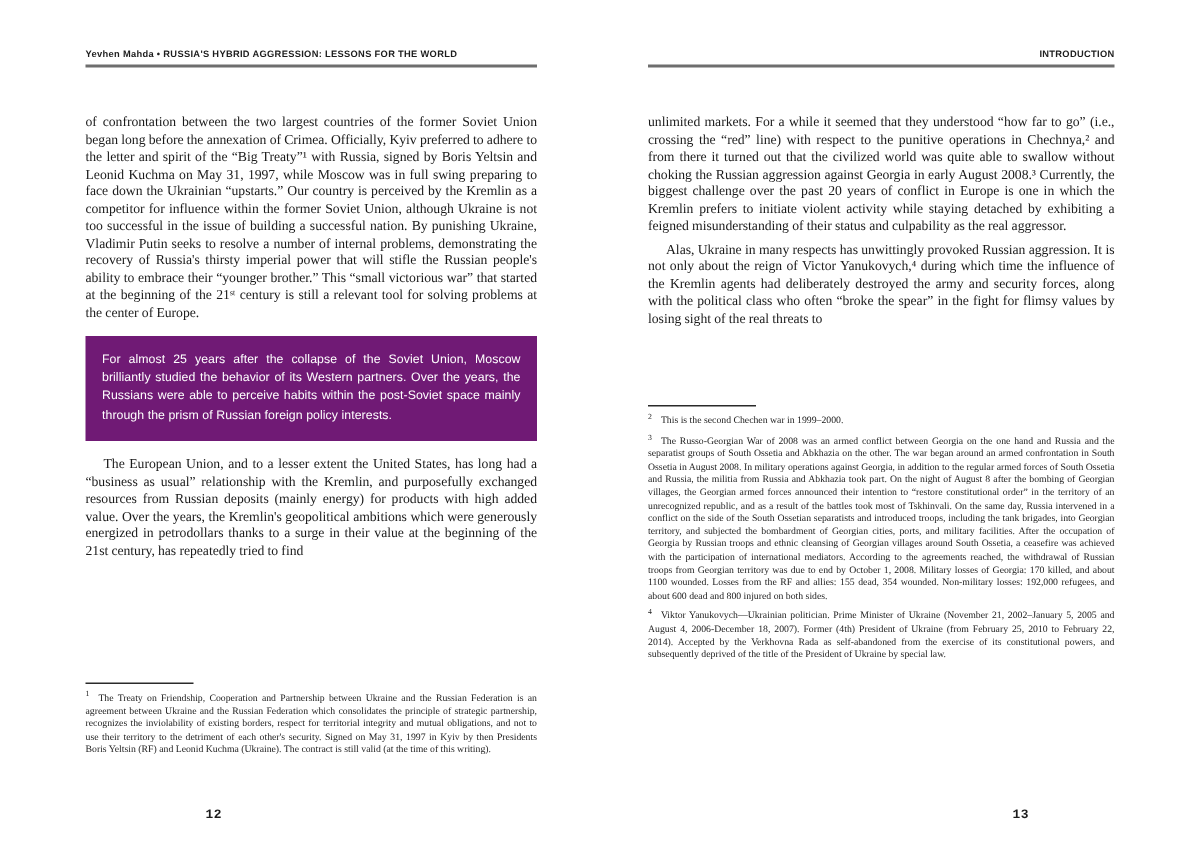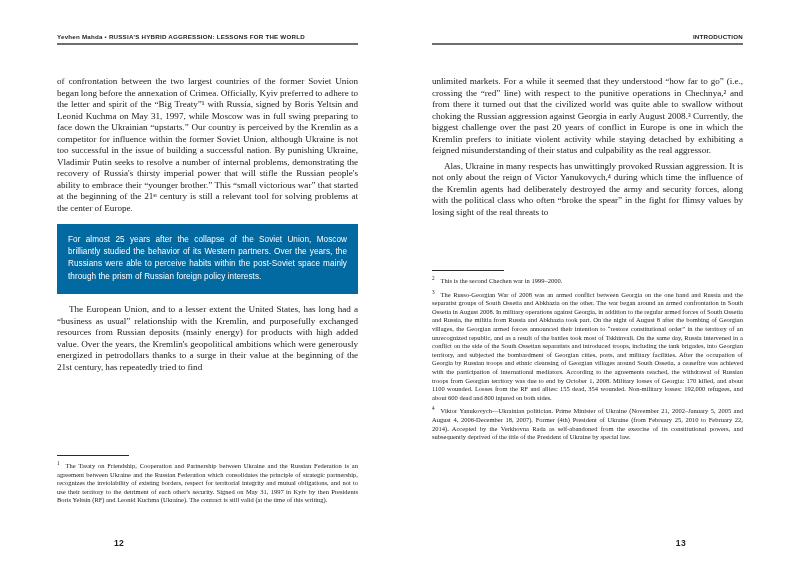--- a/index.html
+++ b/index.html
@@ -67,21 +67,21 @@
     text-justify: inter-word;
     hyphens: manual;
     letter-spacing: -0.02px;
     word-spacing: -0.1px;
   }
   p.para.indent { text-indent: 12px; }
   p.para + p.para { margin-top: 4px; }
 
   
   .callout {
-    background: #0369a1;
+    background: #701a75;
     color: #ffffff;
     margin: 9px 0 10px 0;
     padding: 10px 11px 11px 11px;
     font-family: "Liberation Sans", "DejaVu Sans", sans-serif;
     font-size: 8.2px;
     line-height: 12.4px;
     text-align: justify;
     letter-spacing: 0.05px;
   }
 
@@ -111,25 +111,26 @@
     font-size: 5.2px;
     vertical-align: super;
     line-height: 0;
     margin-right: 6px;
   }
 
   
   .folio {
     position: absolute;
     bottom: 26px;
-    font-family: Liberation Sans, sans-serif;
+    font-family: Liberation Mono, monospace;
     font-size: 8.6px;
     font-weight: 700;
     color: #1d1d1d;
     letter-spacing: 0.3px;
+    margin-left: 23px;
   }
   .page-left  .folio { left: 57px; }
   .page-right .folio { right: 57px; }
 </style>
 </head>
 <body>
 
 <div class="spread">
 
   <div class="page page-left">

